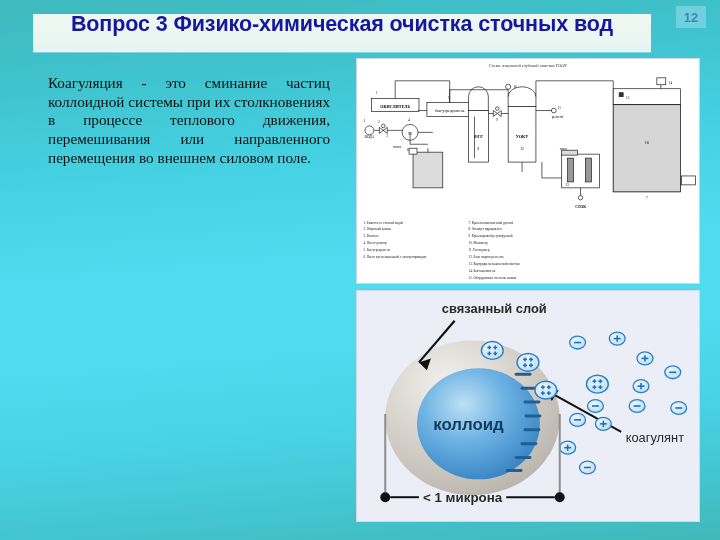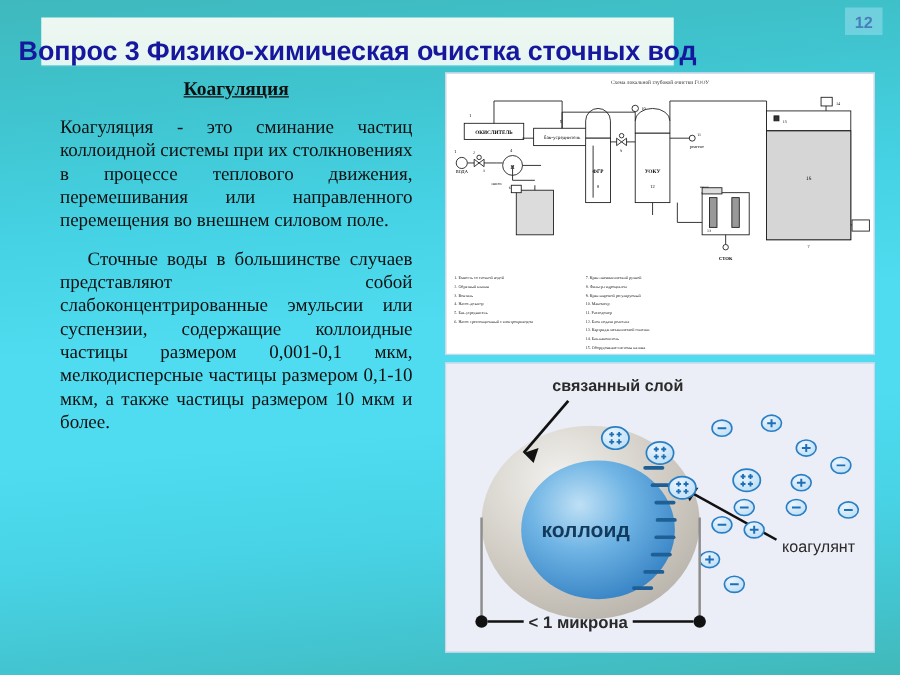--- a/index.html
+++ b/index.html
@@ -29,27 +29,27 @@
         #43c4cf 90%,
         #41b8b8 100%);
     overflow: hidden;
   }
 
   
   #title-bar {
     position: absolute;
     left: 33px;
     top: 14px;
-    width: 506px;
+    width: 618px;
     height: 38px;
     background: linear-gradient(to bottom, #eef8f3 0%, #eaf6ef 45%, #e9f6f2 75%, #e4f5f4 100%);
     border: 0;
     box-sizing: border-box;
     display: flex;
-    align-items: flex-end;
+    align-items: flex-start;
     justify-content: center;
     box-shadow: 0 1px 0 rgba(255,255,255,0.35);
   }
   #title-text {
     font-family: "Liberation Sans", "DejaVu Sans", sans-serif;
     font-weight: bold;
     font-size: 21.5px;
     letter-spacing: -0.1px;
     color: #16179c;
     white-space: nowrap;
@@ -126,23 +126,21 @@
 
 <div id="slide">
 
   <div id="title-bar">
     <span id="title-text">Вопрос 3 Физико-химическая очистка сточных вод</span>
   </div>
 
   <div id="page-number">12</div>
 
   <div id="body-text">
-    <div id="body-heading">Коагуляция</div>
     <p class="para">Коагуляция - это сминание частиц коллоидной системы при их столкновениях в процессе теплового движения, перемешивания или направленного перемещения во внешнем силовом поле.</p>
-    <p class="para indent">Сточные воды в большинстве случаев представляют собой слабоконцентрированные эмульсии или суспензии, содержащие коллоидные частицы размером 0,001-0,1 мкм, мелкодисперсные частицы размером 0,1-10 мкм, а также частицы размером 10 мкм и более.</p>
   </div>
 
   <div class="img-panel" id="panel-scheme">
     <svg id="scheme-svg" viewBox="0 0 344 226" xmlns="http://www.w3.org/2000/svg">
       <rect x="0" y="0" width="344" height="226" fill="#ffffff"></rect>
       <g stroke="#1a1a1a" stroke-width="0.7" fill="none" font-family="Liberation Serif, serif">
 
         <text x="172" y="8" font-size="4.4" fill="#333" stroke="none" text-anchor="middle">Схема локальной глубокой очистки ГООУ</text>
 
         <circle cx="12" cy="72" r="4.5"></circle>

